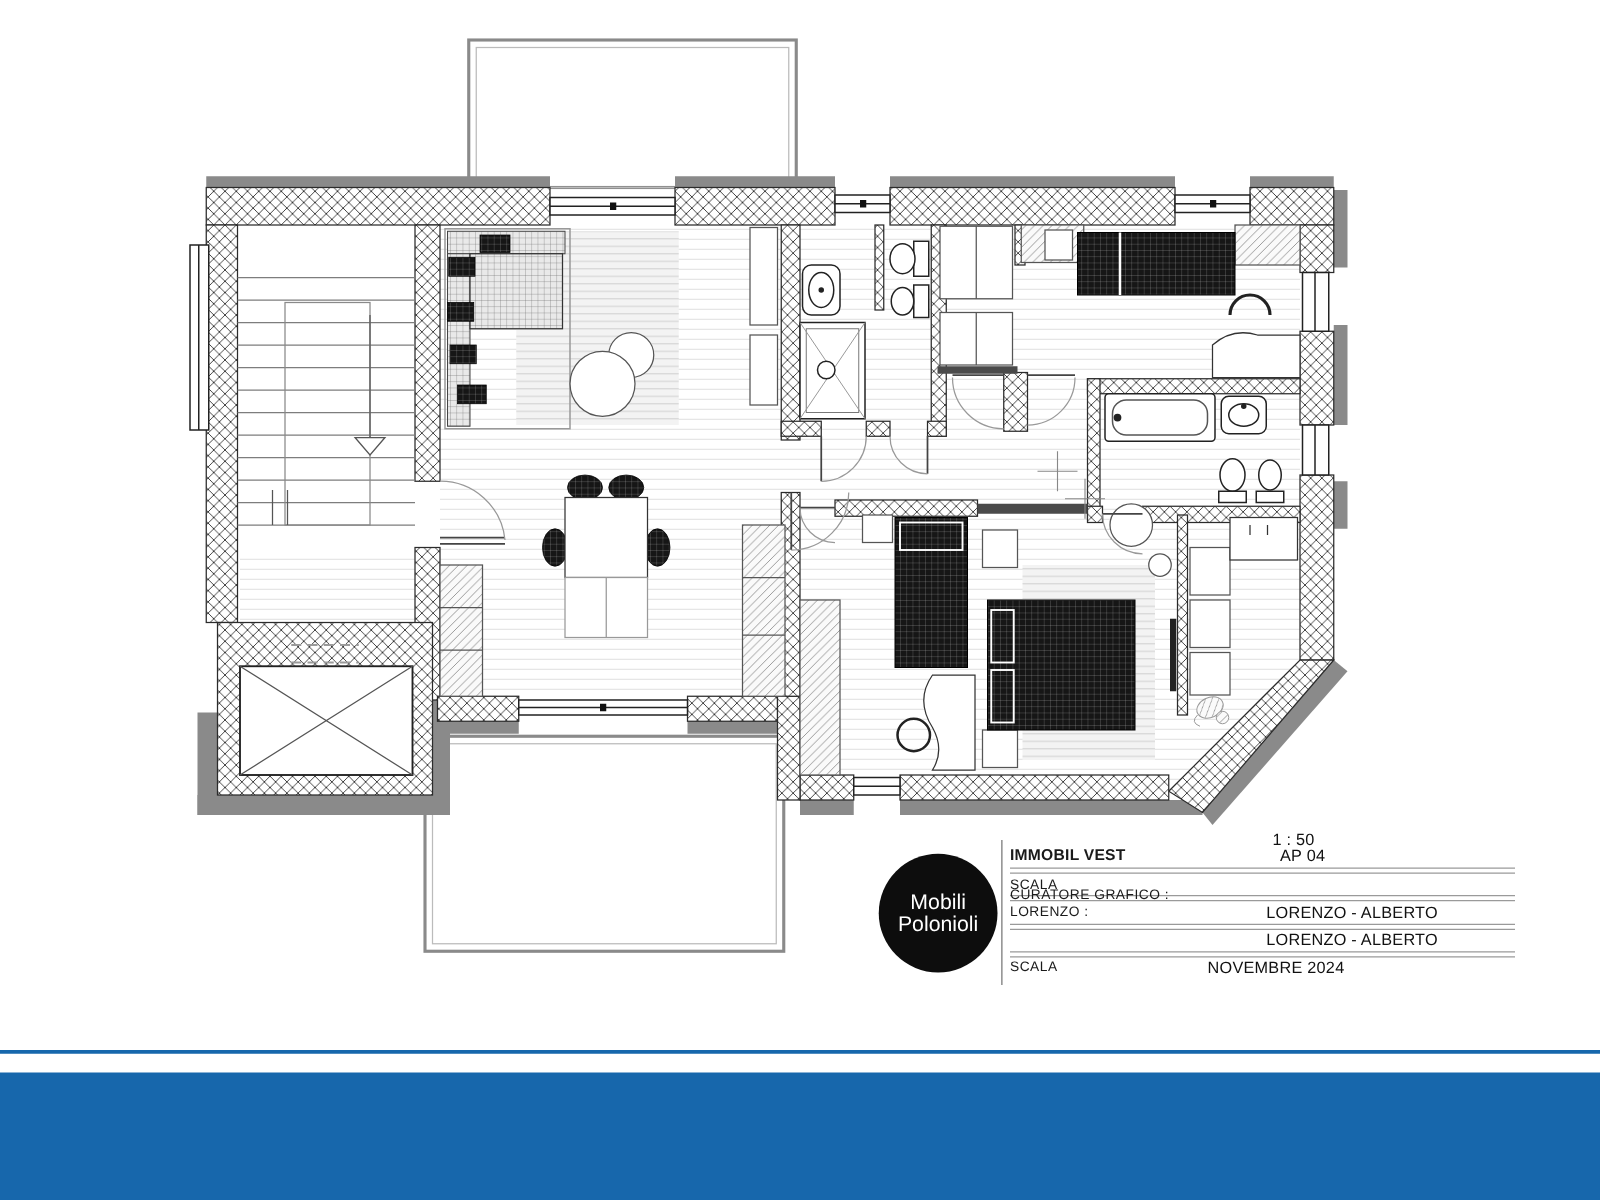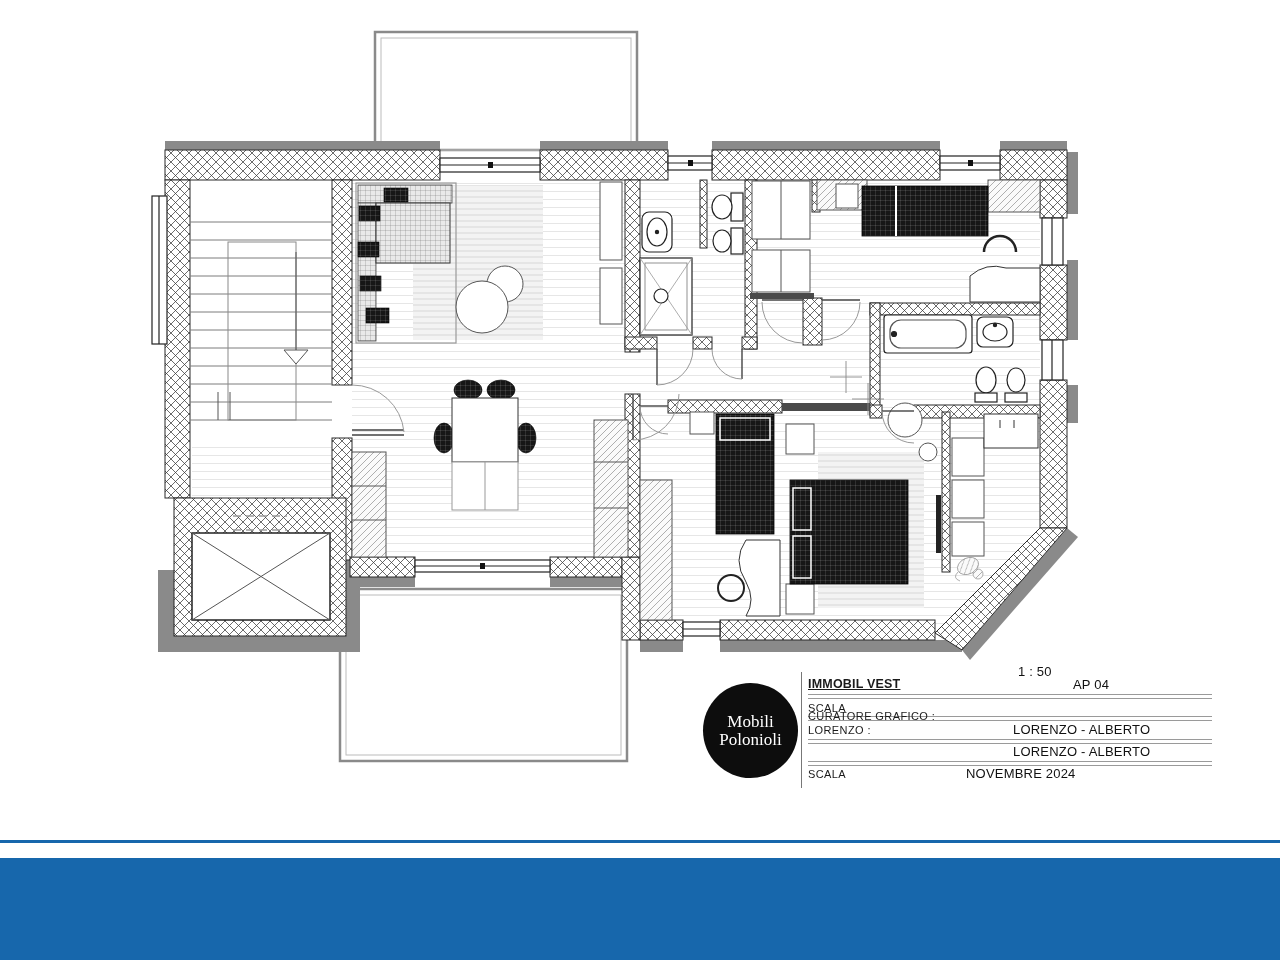--- a/index.html
+++ b/index.html
@@ -5,24 +5,24 @@
   html,body{margin:0;padding:0;background:#fff;}
   body{width:1280px;height:960px;position:relative;overflow:hidden;
        font-family:"Liberation Sans",sans-serif;}
   .abs{position:absolute;}
   
   #plan{position:absolute;left:0;top:0;}
   
   #logo-circle{left:703px;top:683px;width:95px;height:95px;border-radius:50%;
     background:#0d0d0d;color:#fff;display:flex;flex-direction:column;
     align-items:center;justify-content:center;
-    font-family:Liberation Serif, serif;font-size:17px;line-height:18px;}
+    font-family:Liberation Sans, sans-serif;font-size:17px;line-height:18px;}
   .tb-vline{left:801px;top:672px;height:116px;width:0;border-left:1.5px solid #777;}
   .tb-label{color:#1a1a1a;font-size:11px;letter-spacing:.4px;}
-  .tb-label1{color:#1a1a1a;font-size:12.5px;font-weight:600;letter-spacing:.2px;text-decoration:underline;}
+  .tb-label1{color:#1a1a1a;font-size:12.5px;font-weight:600;letter-spacing:.2px;}
   .tb-value{color:#111;font-size:13px;letter-spacing:.2px;}
   .tb-sep{left:808px;width:404px;height:3px;border-top:1px solid #9a9a9a;border-bottom:1px solid #9a9a9a;}
   
   #footer-line{left:0;top:840px;width:1280px;height:2.5px;}
   #footer-bar{left:0;top:858px;width:1280px;height:102px;}
 </style>
 </head>
 <body>
 
 <svg id="plan" width="1280" height="845" viewBox="0 0 1280 845">
@@ -308,21 +308,21 @@
   </g>
 </svg>
 
 <div class="abs" id="logo-circle">
   <span>Mobili</span>
   <span>Polonioli</span>
 </div>
 <div class="abs tb-vline"></div>
 
 <div class="abs tb-label1" style="left:808px;top:677px">IMMOBIL VEST</div>
-<div class="abs tb-value" style="left:1073px;top:677px">AP 04</div>
+<div class="abs tb-value" style="left:1024px;top:677px">AP 04</div>
 <div class="abs tb-sep" style="top:694px"></div>
 
 <div class="abs tb-label" style="left:808px;top:702px">SCALA</div>
 <div class="abs tb-value" style="left:1018px;top:664px">1 : 50</div>
 <div class="abs tb-sep" style="top:716px"></div>
 
 <div class="abs tb-label" style="left:808px;top:724px">LORENZO :</div>
 <div class="abs tb-value" style="left:1013px;top:722px">LORENZO - ALBERTO</div>
 <div class="abs tb-sep" style="top:739px"></div>
 

